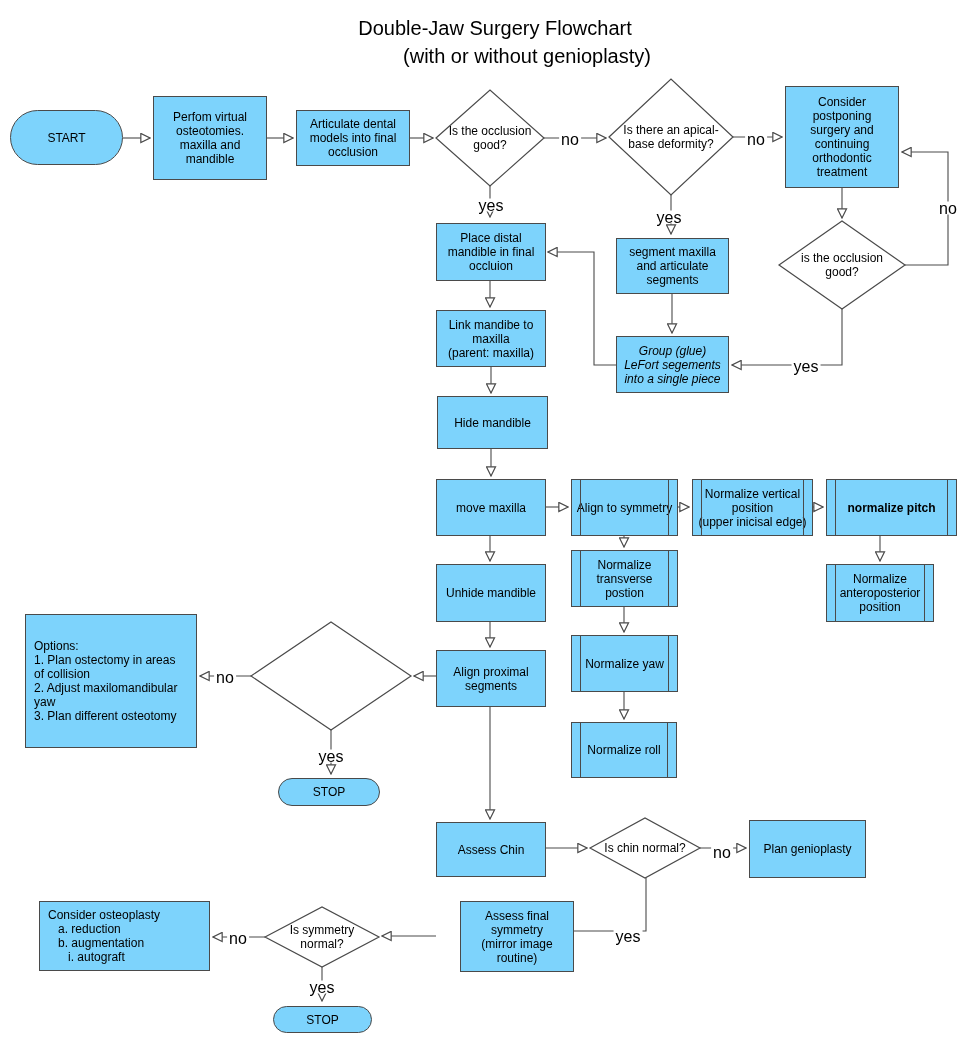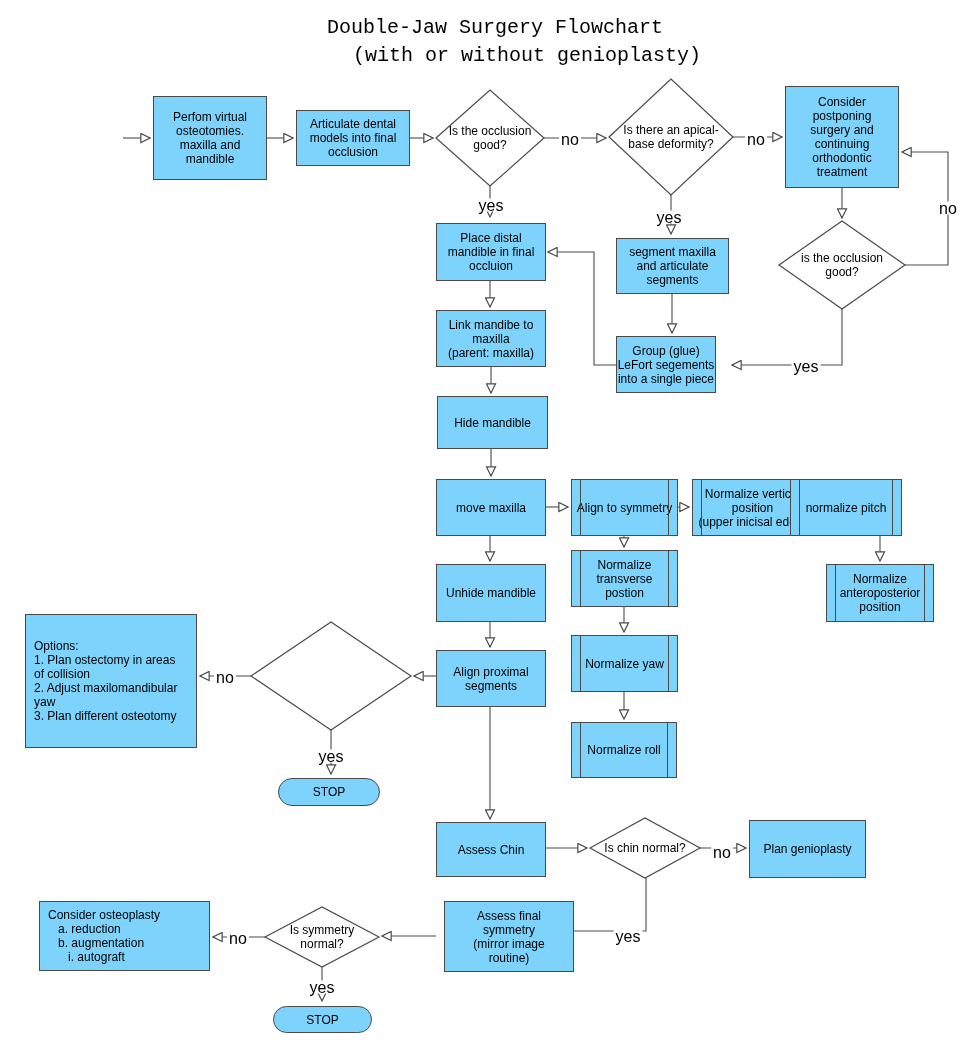--- a/index.html
+++ b/index.html
@@ -1,21 +1,21 @@
 <!DOCTYPE html>
 <html><head>
 <meta charset="utf-8">
 <style>
   html,body{margin:0;padding:0;background:#ffffff;}
   #canvas{
     position:relative;width:973px;height:1044px;background:#ffffff;
     font-family:"Liberation Sans", sans-serif;color:#000;overflow:hidden;
   }
   #wires{position:absolute;left:0;top:0;}
-  .ttl{position:absolute;transform:translateX(-50%);font-size:20px;line-height:24px;white-space:nowrap;color:#000;font-family:Liberation Mono, monospace;}
+  .ttl{position:absolute;transform:translateX(-50%);font-size:20px;line-height:24px;white-space:nowrap;color:#000;}
   .node{
     position:absolute;box-sizing:border-box;border:1.2px solid #4a4a4a;background:#7dd3fc;
     display:flex;align-items:center;justify-content:center;text-align:center;
     font-size:12px;line-height:14px;white-space:pre-line;z-index:2;
   }
   .stadium{border-radius:30px;}
   .predef::before,.predef::after{
     content:"";position:absolute;top:0;bottom:0;width:0;border-left:1.2px solid #4a4a4a;
   }
   .predef::before{left:8px;}
@@ -83,73 +83,74 @@
       <polyline points="646,878 646,931 554,931"></polyline>
       <polyline points="436,936 382,936"></polyline>
       <polyline points="265,937 213,937"></polyline>
       <polyline points="322,967 322,1001"></polyline>
     </g>
   </svg>
 
   <div class="ttl" style="left:495px;top:16px;">Double-Jaw Surgery Flowchart</div>
   <div class="ttl" style="left:527px;top:44px;">(with or without genioplasty)</div>
 
+  <div class="node stadium" style="left:10px;top:110px;width:113px;height:55px;">START</div>
   <div class="node" style="left:153px;top:96px;width:114px;height:84px;">Perfom virtual
 osteotomies.
 maxilla and
 mandible</div>
   <div class="node" style="left:296px;top:110px;width:114px;height:56px;">Articulate dental
 models into final
 occlusion</div>
   <div class="node" style="left:785px;top:86px;width:114px;height:102px;">Consider
 postponing
 surgery and
 continuing
 orthodontic
 treatment</div>
   <div class="node" style="left:436px;top:223px;width:110px;height:58px;">Place distal
 mandible in final
 occluion</div>
   <div class="node" style="left:616px;top:238px;width:113px;height:56px;">segment maxilla
 and articulate
 segments</div>
-  <div class="node" style="left:616px;top:336px;width:100px;height:57px;">Group (glue)
+  <div class="node" style="left:616px;top:336px;width:113px;height:57px;font-style:italic;">Group (glue)
 LeFort segements
 into a single piece</div>
   <div class="node" style="left:436px;top:310px;width:110px;height:57px;">Link mandibe to
 maxilla
 (parent: maxilla)</div>
   <div class="node" style="left:437px;top:396px;width:111px;height:53px;">Hide mandible</div>
   <div class="node" style="left:436px;top:479px;width:110px;height:57px;">move maxilla</div>
   <div class="node predef" style="left:571px;top:479px;width:107px;height:57px;">Align to symmetry</div>
   <div class="node predef" style="left:692px;top:479px;width:121px;height:57px;">Normalize vertical
 position
 (upper inicisal edge)</div>
-  <div class="node predef" style="left:790px;top:479px;width:112px;height:57px;">normalize pitch</div>
+  <div class="node predef" style="left:826px;top:479px;width:131px;height:57px;font-weight:bold;">normalize pitch</div>
   <div class="node predef" style="left:571px;top:550px;width:107px;height:57px;">Normalize
 transverse
 postion</div>
   <div class="node predef" style="left:571px;top:635px;width:107px;height:57px;">Normalize yaw</div>
   <div class="node predef" style="left:826px;top:564px;width:108px;height:58px;">Normalize
 anteroposterior
 position</div>
   <div class="node predef" style="left:571px;top:722px;width:106px;height:56px;">Normalize roll</div>
   <div class="node" style="left:436px;top:564px;width:110px;height:58px;">Unhide mandible</div>
   <div class="node" style="left:436px;top:650px;width:110px;height:57px;">Align proximal
 segments</div>
   <div class="node la" style="left:25px;top:614px;width:172px;height:134px;">Options:
 1. Plan ostectomy in areas
 of collision
 2. Adjust maxilomandibular
 yaw
 3. Plan different osteotomy</div>
   <div class="node stadium" style="left:278px;top:778px;width:102px;height:28px;">STOP</div>
   <div class="node" style="left:436px;top:822px;width:110px;height:55px;">Assess Chin</div>
   <div class="node" style="left:749px;top:820px;width:117px;height:58px;">Plan genioplasty</div>
-  <div class="node" style="left:444px;top:901px;width:130px;height:71px;">Assess final
+  <div class="node" style="left:460px;top:901px;width:114px;height:71px;">Assess final
 symmetry
 (mirror image
 routine)</div>
   <div class="node la" style="left:39px;top:901px;width:171px;height:70px;">Consider osteoplasty
    a. reduction
    b. augmentation
       i. autograft</div>
   <div class="node stadium" style="left:273px;top:1006px;width:99px;height:27px;">STOP</div>
 
   <div class="dlab" style="left:436px;top:90px;width:108px;height:96px;">Is the occlusion

